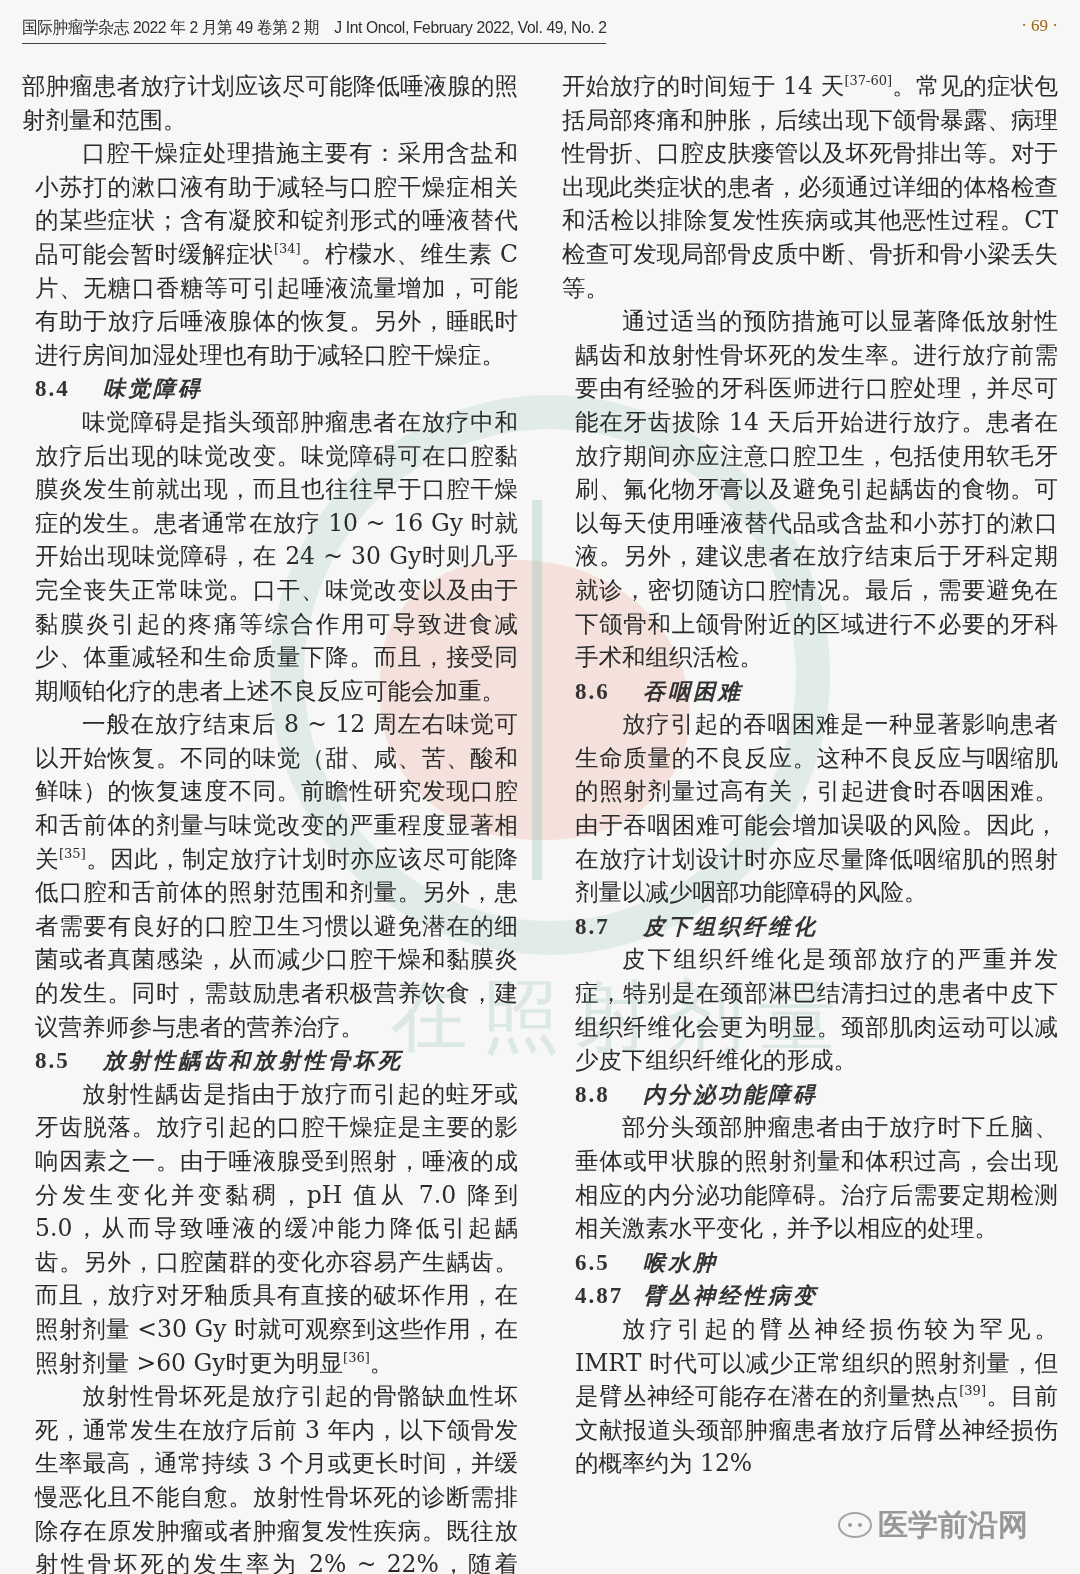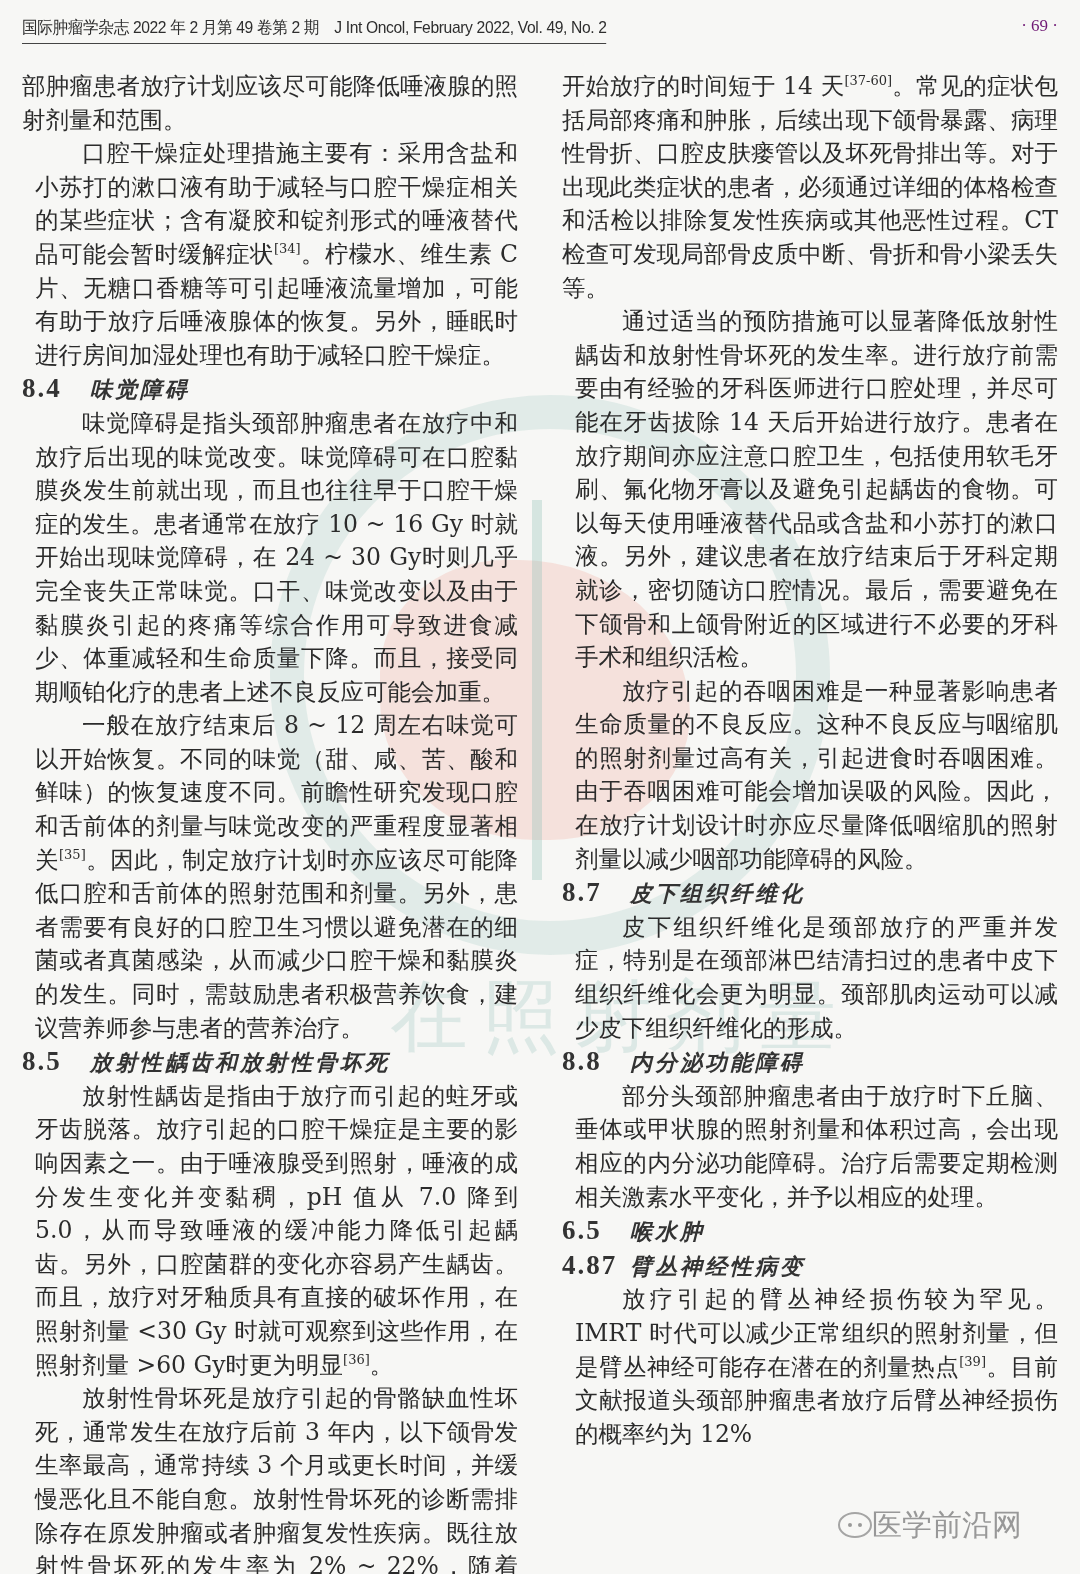--- a/index.html
+++ b/index.html
@@ -32,21 +32,21 @@
       transform: scaleX(0.92);
       transform-origin: left top;
       white-space: nowrap;
     }
     .header-right {
       position: absolute;
       right: 0;
       top: 0;
       font-family: "Liberation Serif", serif;
       font-size: 17px;
-      color: #701a75;
+      color: #a16207;
       margin-left: 28px;
     }
     .watermark-seal {
       position: absolute;
       left: 270px;
       top: 395px;
       width: 560px;
       height: 560px;
       border-radius: 50%;
       border: 34px solid rgba(150, 195, 185, 0.22);
@@ -101,44 +101,47 @@
       margin: 0;
       font-family: "DejaVu Serif", serif;
       font-size: 22px;
       letter-spacing: 1px;
       color: #333;
     }
     .section-heading .num {
       display: inline-block;
       width: 68px;
       font-family: "Liberation Serif", serif;
-      font-size: 27px;
+      font-size: 23px;
       letter-spacing: 2px;
+      margin-left: 13px;
     }
     .section-heading .title {
       font-style: italic;
       letter-spacing: 3px;
       margin-top: 12px;
     }
     sup.ref {
       font-size: 13px;
       line-height: 0;
       vertical-align: 9px;
     }
     .wechat-watermark {
       position: absolute;
       left: 838px;
       top: 1505px;
       height: 40px;
       display: flex;
       align-items: center;
+      gap: 6px;
       color: rgba(120, 120, 120, 0.75);
       font-family: "DejaVu Sans", sans-serif;
       font-size: 30px;
       pointer-events: none;
+      font-weight: bold;
     }
     .wechat-icon {
       width: 34px;
       height: 26px;
       border: 2px solid rgba(130, 130, 130, 0.7);
       border-radius: 50%;
       position: relative;
       box-sizing: border-box;
     }
     .wechat-icon::before, .wechat-icon::after {
@@ -177,20 +180,21 @@
   <h3 class="section-heading"><span class="num">8.5</span><span class="title">放射性龋齿和放射性骨坏死</span></h3>
   <p class="para indent"><span>放射性龋齿是指由于放疗而引起的蛀牙或牙齿脱落。放疗引起的口腔干燥症是主要的影响因素之一。由于唾液腺受到照射，唾液的成分发生变化并变黏稠，pH 值从 7.0 降到 5.0，从而导致唾液的缓冲能力降低引起龋齿。另外，口腔菌群的变化亦容易产生龋齿。而且，放疗对牙釉质具有直接的破坏作用，在照射剂量 &lt;30 Gy 时就可观察到这些作用，在照射剂量 &gt;60 Gy时更为明显</span><sup class="ref">[36]</sup><span>。</span></p>
   <p class="para indent">放射性骨坏死是放疗引起的骨骼缺血性坏死，通常发生在放疗后前 3 年内，以下颌骨发生率最高，通常持续 3 个月或更长时间，并缓慢恶化且不能自愈。放射性骨坏死的诊断需排除存在原发肿瘤或者肿瘤复发性疾病。既往放射性骨坏死的发生率为 2% ~ 22%，随着 IMRT 技术的进展以及对下颌骨剂量的限制，目前发生率已显著下降至 0 ~ 6%。</p>
 
 </div>
 
 <div class="column col-right">
   <p class="para"><span>开始放疗的时间短于 14 天</span><sup class="ref">[37-60]</sup><span>。常见的症状包括局部疼痛和肿胀，后续出现下颌骨暴露、病理性骨折、口腔皮肤瘘管以及坏死骨排出等。对于出现此类症状的患者，必须通过详细的体格检查和活检以排除复发性疾病或其他恶性过程。CT 检查可发现局部骨皮质中断、骨折和骨小梁丢失等。</span></p>
   <p class="para indent">通过适当的预防措施可以显著降低放射性龋齿和放射性骨坏死的发生率。进行放疗前需要由有经验的牙科医师进行口腔处理，并尽可能在牙齿拔除 14 天后开始进行放疗。患者在放疗期间亦应注意口腔卫生，包括使用软毛牙刷、氟化物牙膏以及避免引起龋齿的食物。可以每天使用唾液替代品或含盐和小苏打的漱口液。另外，建议患者在放疗结束后于牙科定期就诊，密切随访口腔情况。最后，需要避免在下颌骨和上颌骨附近的区域进行不必要的牙科手术和组织活检。</p>
 
+  <h3 class="section-heading"><span class="num">8.6</span><span class="title">吞咽困难</span></h3>
   <p class="para indent">放疗引起的吞咽困难是一种显著影响患者生命质量的不良反应。这种不良反应与咽缩肌的照射剂量过高有关，引起进食时吞咽困难。由于吞咽困难可能会增加误吸的风险。因此，在放疗计划设计时亦应尽量降低咽缩肌的照射剂量以减少咽部功能障碍的风险。</p>
 
   <h3 class="section-heading"><span class="num">8.7</span><span class="title">皮下组织纤维化</span></h3>
   <p class="para indent">皮下组织纤维化是颈部放疗的严重并发症，特别是在颈部淋巴结清扫过的患者中皮下组织纤维化会更为明显。颈部肌肉运动可以减少皮下组织纤维化的形成。</p>
 
   <h3 class="section-heading"><span class="num">8.8</span><span class="title">内分泌功能障碍</span></h3>
   <p class="para indent">部分头颈部肿瘤患者由于放疗时下丘脑、垂体或甲状腺的照射剂量和体积过高，会出现相应的内分泌功能障碍。治疗后需要定期检测相关激素水平变化，并予以相应的处理。</p>
 
   <h3 class="section-heading"><span class="num">6.5</span><span class="title">喉水肿</span></h3>
 

